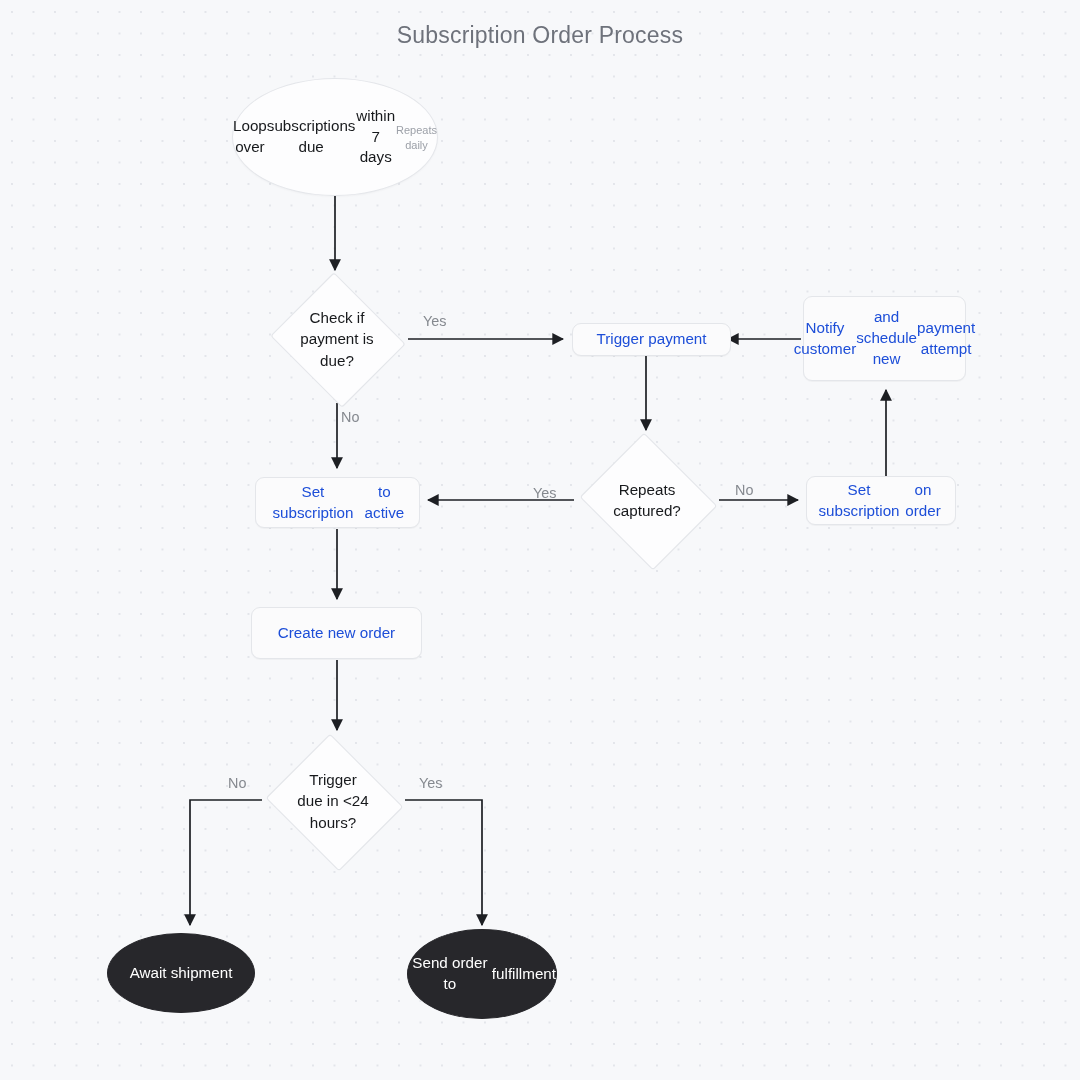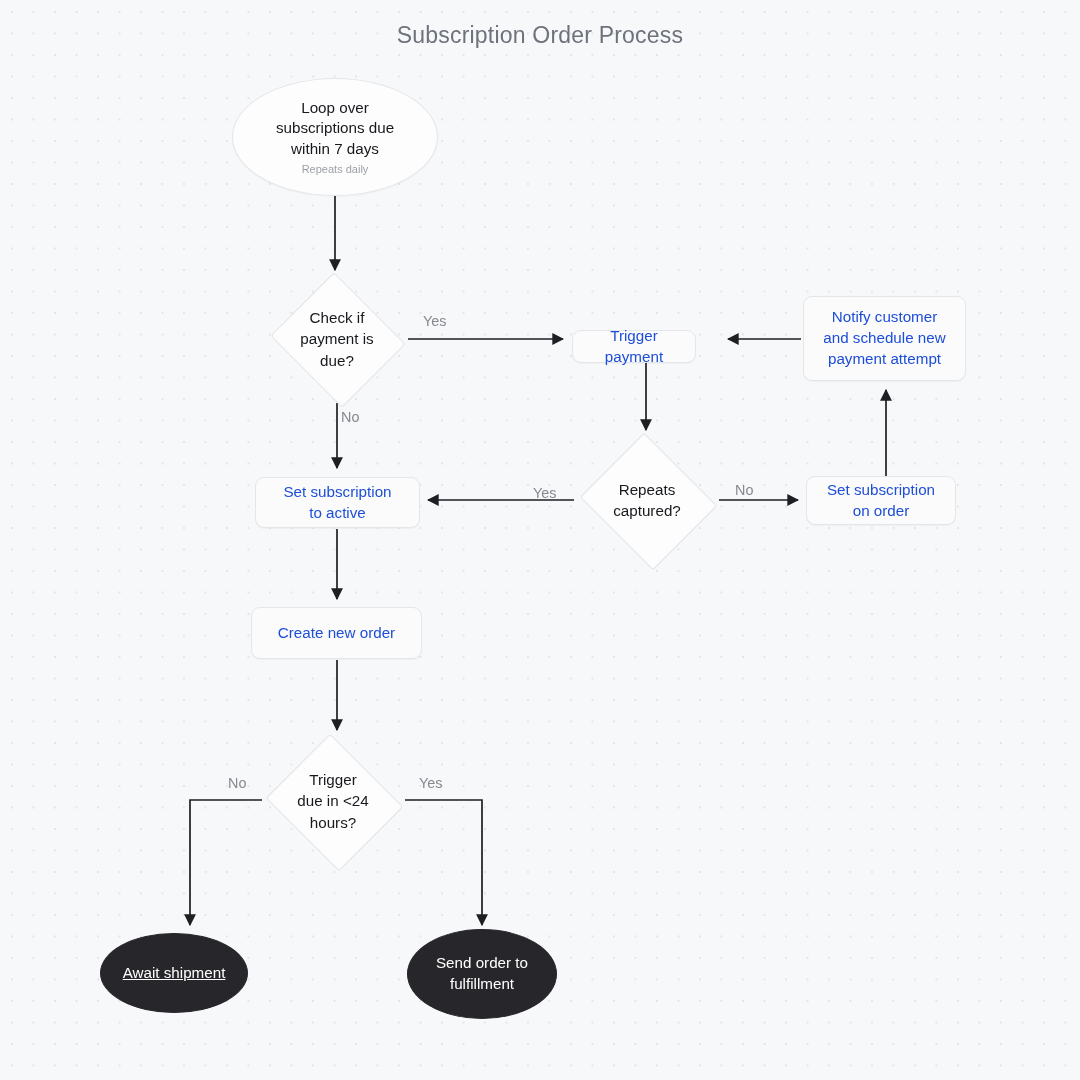--- a/index.html
+++ b/index.html
@@ -46,21 +46,20 @@
     color: #6e727b;
     letter-spacing: 0.2px;
     white-space: nowrap;
   }
 
   
   .node {
     position: absolute;
     box-sizing: border-box;
     display: flex;
-    flex-direction: column;
     align-items: center;
     justify-content: center;
     text-align: center;
     line-height: 1.36;
   }
 
   .node-process {
     background: #fbfbfc;
     border: 1px solid #e4e6ea;
     border-radius: 9px;
@@ -194,21 +193,21 @@
     <div class="diamond-shape" style="width:88px; height:88px; margin-left:-44px; margin-top:-44px; transform:rotate(45deg) scale(1.13, 1.0);"></div>
     <div class="diamond-label">
       <div>
         <div>Check if</div>
         <div>payment is</div>
         <div>due?</div>
       </div>
     </div>
   </div>
 
-  <div class="node node-process" style="left:572px; top:323px; width:124px; height:33px;margin-top:7px;">
+  <div class="node node-process" style="left:572px; top:323px; width:159px; height:33px;">
     <span>Trigger payment</span>
   </div>
 
   <div class="node node-process" style="left:803px; top:296px; width:163px; height:85px;">
     <span>Notify customer</span>
     <span>and schedule new</span>
     <span>payment attempt</span>
   </div>
 
   <div class="node-decision" style="left:575px; top:437px; width:144px; height:126px;">
@@ -239,21 +238,21 @@
     <div class="diamond-shape" style="width:89px; height:89px; margin-left:-44.5px; margin-top:-44.5px; transform:rotate(45deg) scale(1.14, 1.0);"></div>
     <div class="diamond-label">
       <div>
         <div>Trigger</div>
         <div>due in &lt;24</div>
         <div>hours?</div>
       </div>
     </div>
   </div>
 
-  <div class="node node-terminal" style="left:100px; top:933px; width:148px; height:80px;text-decoration:underline;">
+  <div class="node node-terminal" style="left:107px; top:933px; width:148px; height:80px;">
     <span>Await shipment</span>
   </div>
 
   <div class="node node-terminal" style="left:407px; top:929px; width:150px; height:90px;">
     <span>Send order to</span>
     <span>fulfillment</span>
   </div>
 
 </div>
 

